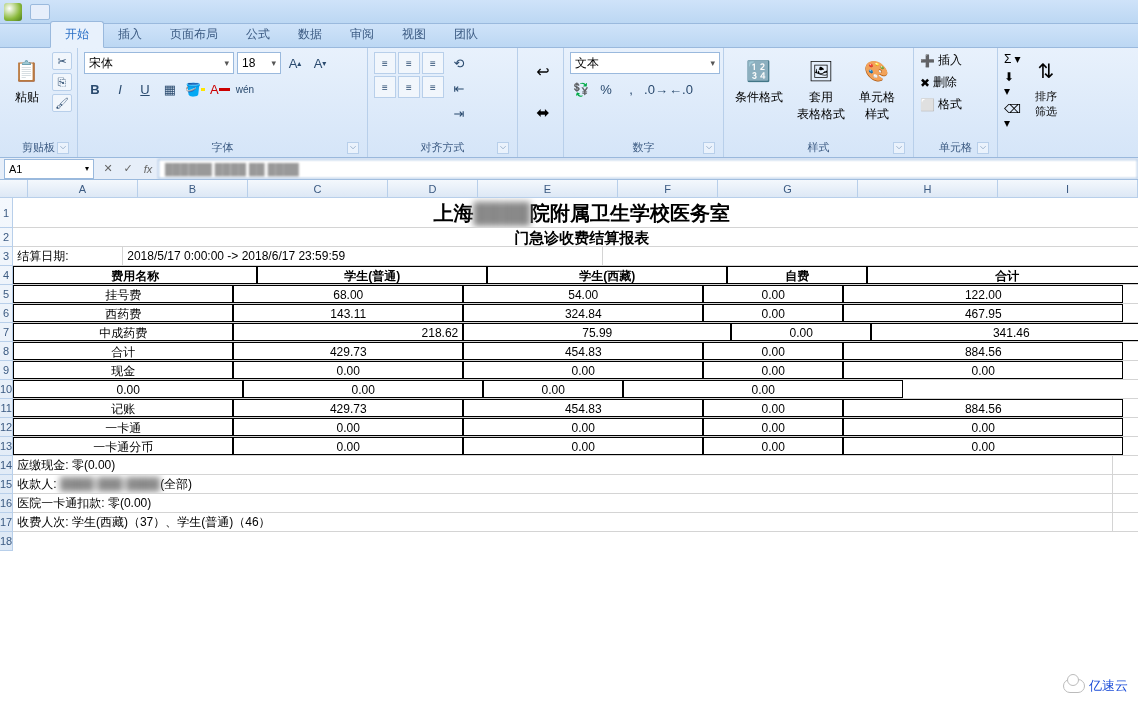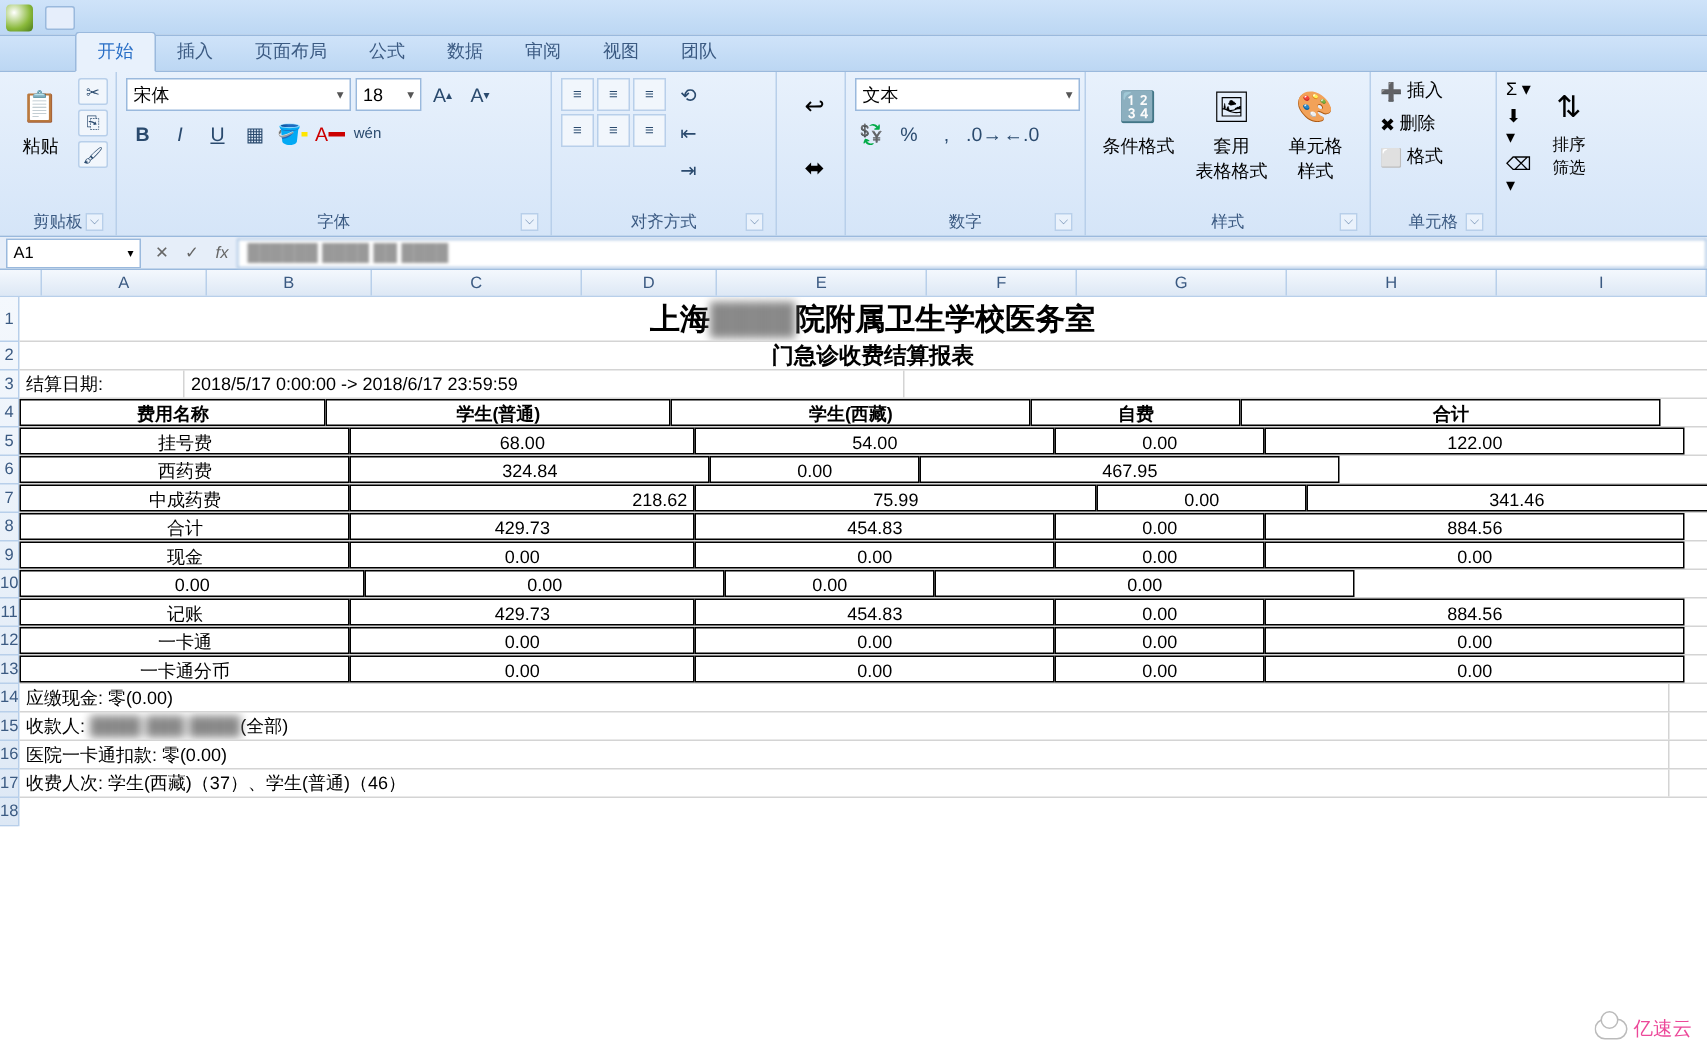--- a/index.html
+++ b/index.html
@@ -57,21 +57,21 @@
 .crow.tall { height:30px;}
 .cell { border-right:1px solid #d4d4d4; padding:0 4px; font-size:12px; line-height:19px; overflow:hidden; white-space:nowrap;}
 .crow.tall .cell { line-height:30px;}
 .title-cell { font-size:20px; font-weight:bold; text-align:center; flex:1;}
 .subtitle-cell { font-size:15px; font-weight:bold; text-align:center; flex:1;}
 .hdr-cell { font-weight:bold; text-align:center; border:1px solid #000 !important; background:#fff;}
 .data-cell { text-align:center; border:1px solid #000 !important;}
 .lbl-cell { text-align:center; border:1px solid #000 !important;}
 .blur { filter: blur(3px); color:#888;}
 
-.watermark { position:fixed; right:10px; bottom:8px; font-size:13px; color:#ec4899; display:flex; align-items:center; gap:4px;}
+.watermark { position:fixed; right:10px; bottom:8px; font-size:13px; color:#1d4ed8; display:flex; align-items:center; gap:4px;}
 .watermark .cloud { width:22px; height:14px; border:1.5px solid #bbb; border-radius:10px; position:relative;}
 .watermark .cloud::before { content:""; position:absolute; width:10px; height:10px; border:1.5px solid #bbb; border-radius:50%; top:-6px; left:3px; background:#fff;}
 </style>
 </head>
 <body>
 
 <div class="titlebar">
   <div class="app-icon"></div>
   <div class="qat"></div>
 </div>
@@ -306,35 +306,36 @@
           <div class="cell title-cell">上海<span class="blur">████</span>院附属卫生学校医务室</div>
         </div>
         <div class="crow ">
           <div class="cell subtitle-cell">门急诊收费结算报表</div>
         </div>
         <div class="crow ">
           <div class="cell" style="width:110px">结算日期:</div>
           <div class="cell" style="width:480px">2018/5/17 0:00:00 -&gt; 2018/6/17 23:59:59</div>
         </div>
         <div class="crow ">
-          <div class="cell hdr-cell" style="width: 204px;">费用名称</div>
+          <div class="cell hdr-cell" style="width: 244px;">费用名称</div>
           <div class="cell hdr-cell" style="width: 230px;">学生(普通)</div>
           <div class="cell hdr-cell" style="width: 240px;">学生(西藏)</div>
           <div class="cell hdr-cell" style="width: 140px;">自费</div>
           <div class="cell hdr-cell" style="width: 280px;">合计</div>
         </div>
         <div class="crow ">
           <div class="cell lbl-cell" style="width: 220px;">挂号费</div>
           <div class="cell data-cell" style="width: 230px;">68.00</div>
           <div class="cell data-cell" style="width: 240px;">54.00</div>
           <div class="cell data-cell" style="width: 140px;">0.00</div>
           <div class="cell data-cell" style="width: 280px;">122.00</div>
         </div>
         <div class="crow ">
           <div class="cell lbl-cell" style="width: 220px;">西药费</div>
+          <div class="cell data-cell" style="width: 230px;">143.11</div>
           <div class="cell data-cell" style="width: 240px;">324.84</div>
           <div class="cell data-cell" style="width: 140px;">0.00</div>
           <div class="cell data-cell" style="width: 280px;">467.95</div>
         </div>
         <div class="crow ">
           <div class="cell lbl-cell" style="width: 220px;">中成药费</div>
           <div class="cell data-cell" style="width: 230px; text-align: right;">218.62</div>
           <div class="cell data-cell" style="width: 268px;">75.99</div>
           <div class="cell data-cell" style="width: 140px;">0.00</div>
           <div class="cell data-cell" style="width: 280px;">341.46</div>

